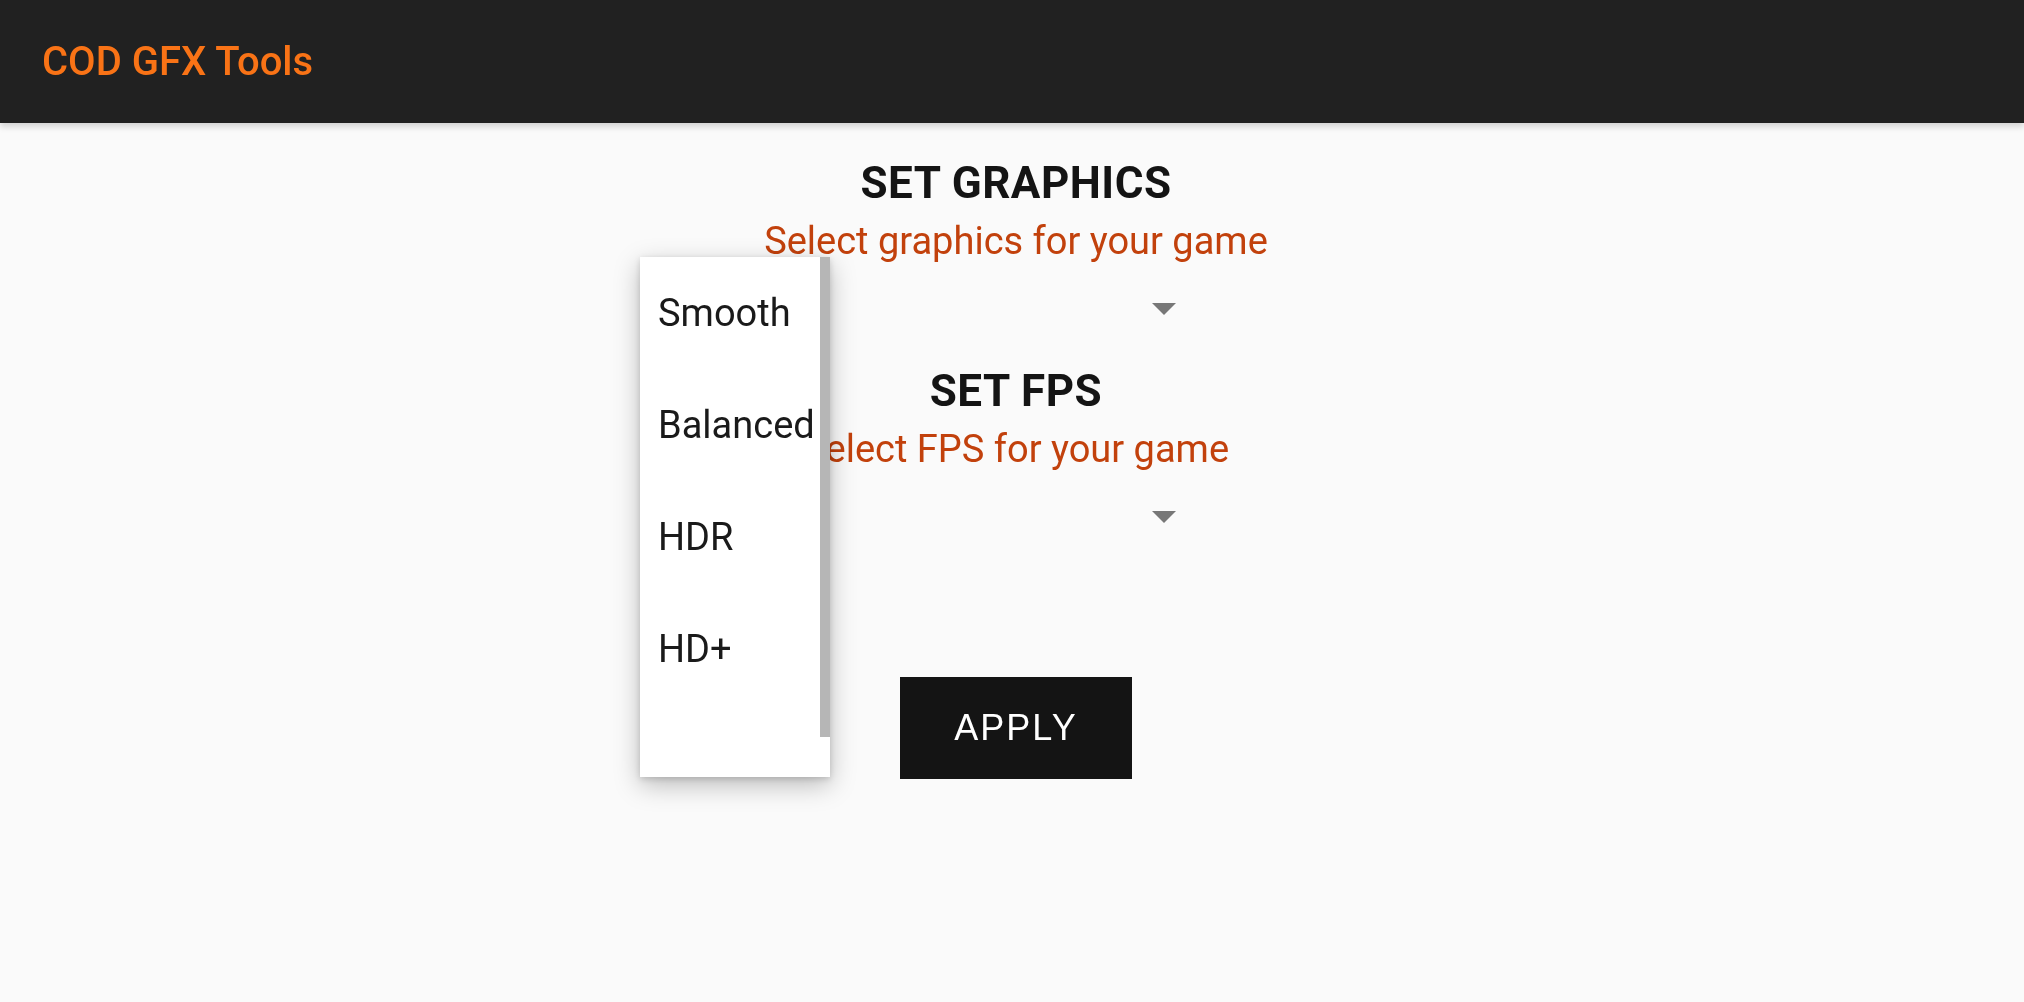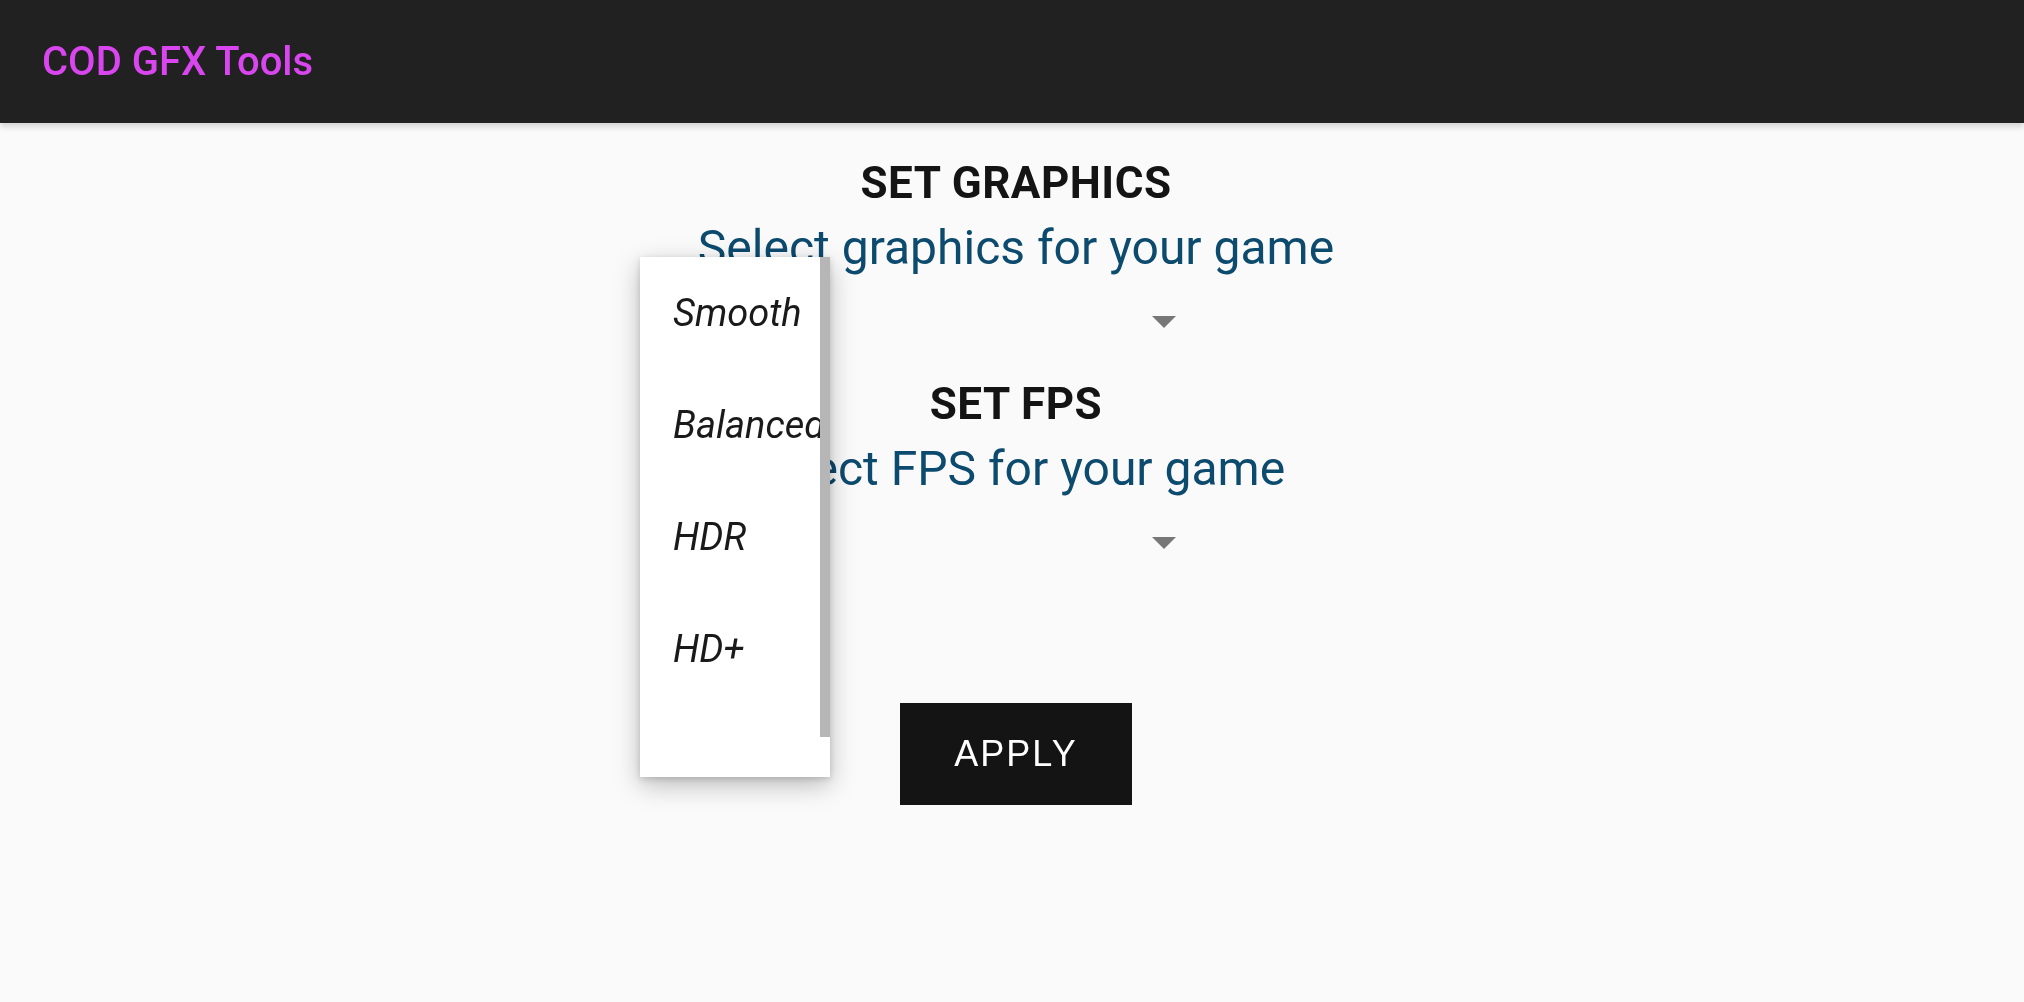--- a/index.html
+++ b/index.html
@@ -17,41 +17,41 @@
   }
   .header {
     background: #212121;
     height: 123px;
     display: flex;
     align-items: center;
     padding-left: 42px;
     box-shadow: 0 4px 6px rgba(0,0,0,0.15);
   }
   .app-title {
-    color: #d946ef;
+    color: #f97316;
     font-size: 40px;
     font-weight: 500;
   }
   .content {
     width: 100%;
     display: flex;
     flex-direction: column;
     align-items: center;
     padding-top: 34px;
     padding-left: 8px;
   }
   .section-title {
     font-size: 44px;
     font-weight: 700;
     color: #141414;
     letter-spacing: 0.5px;
   }
   .section-subtitle {
-    font-size: 48px;
-    color: #0c4a6e;
+    font-size: 38px;
+    color: #c2410c;
     margin-top: 10px;
   }
   .spinner-row {
     display: flex;
     align-items: center;
     justify-content: center;
     margin-top: 26px;
     height: 40px;
     width: 400px;
     position: relative;
@@ -97,25 +97,24 @@
     right: 0;
     top: 0;
     width: 10px;
     height: 480px;
     background: #b6b6b6;
   }
   .dropdown-item {
     height: 112px;
     display: flex;
     align-items: center;
-    padding-left: 33px;
+    padding-left: 18px;
     font-size: 38px;
     color: #1a1a1a;
     cursor: pointer;
-    font-style: italic;
   }
 </style>
 </head>
 <body>
 
 <div class="header">
   <div class="app-title">COD GFX Tools</div>
 </div>
 
 <div class="content">

